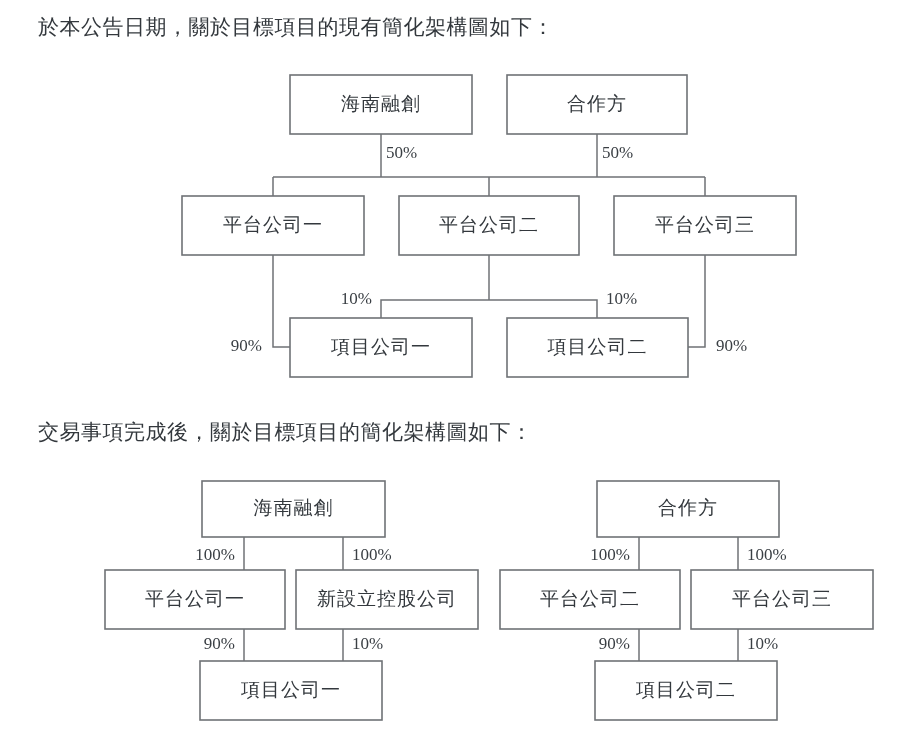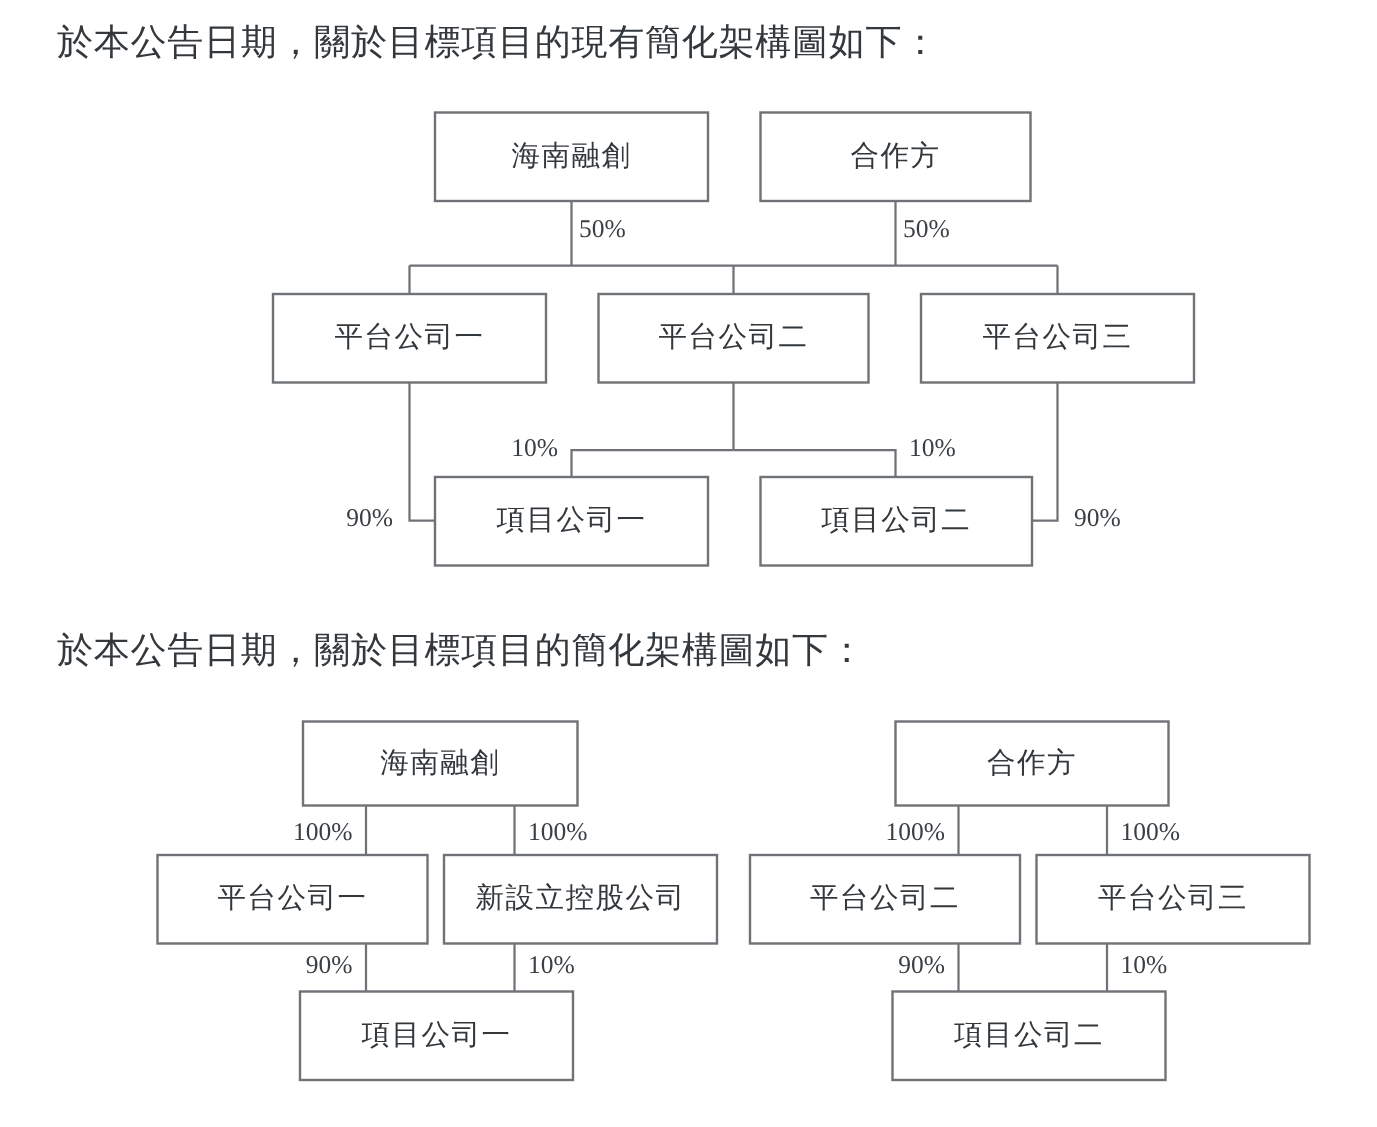--- a/index.html
+++ b/index.html
@@ -16,21 +16,21 @@
     overflow: hidden;
   }
   .page {
     position: absolute;
     left: 0; top: 0;
     width: 918px;
     height: 751px;
   }
   .section-heading {
     position: absolute;
-    font-size: 24px;
+    font-size: 21px;
     line-height: 1.4;
     letter-spacing: 0.5px;
     color: #33383d;
     white-space: nowrap;
   }
   #heading-1 { left: 38px; top: 13px; }
   #heading-2 { left: 38px; top: 418px; }
 
   svg.diagram {
     position: absolute;
@@ -116,21 +116,21 @@
           <rect class="node-box" x="290" y="318" width="182" height="59"></rect>
           <text class="node-label" x="381" y="348.5">項目公司一</text>
         </g>
         <g>
           <rect class="node-box" x="507" y="318" width="181" height="59"></rect>
           <text class="node-label" x="597.5" y="348.5">項目公司二</text>
         </g>
       </g>
     </svg>
 
-  <div class="section-heading" id="heading-2">於本公告日期，關於目標項目的簡化架構圖如下：</div>
+  <div class="section-heading" id="heading-2">交易事項完成後，關於目標項目的簡化架構圖如下：</div>
 
   <svg class="diagram" id="diagram-2" width="918" height="751" viewBox="0 0 918 751">
       <g>
         <path class="connector" d="M 244 537 L 244 570"></path>
         <text class="pct-label anchor-end" x="235" y="556">100%</text>
         <path class="connector" d="M 343 537 L 343 570"></path>
         <text class="pct-label anchor-start" x="352" y="556">100%</text>
         <path class="connector" d="M 244 629 L 244 661"></path>
         <text class="pct-label anchor-end" x="235" y="645">90%</text>
         <path class="connector" d="M 343 629 L 343 661"></path>

